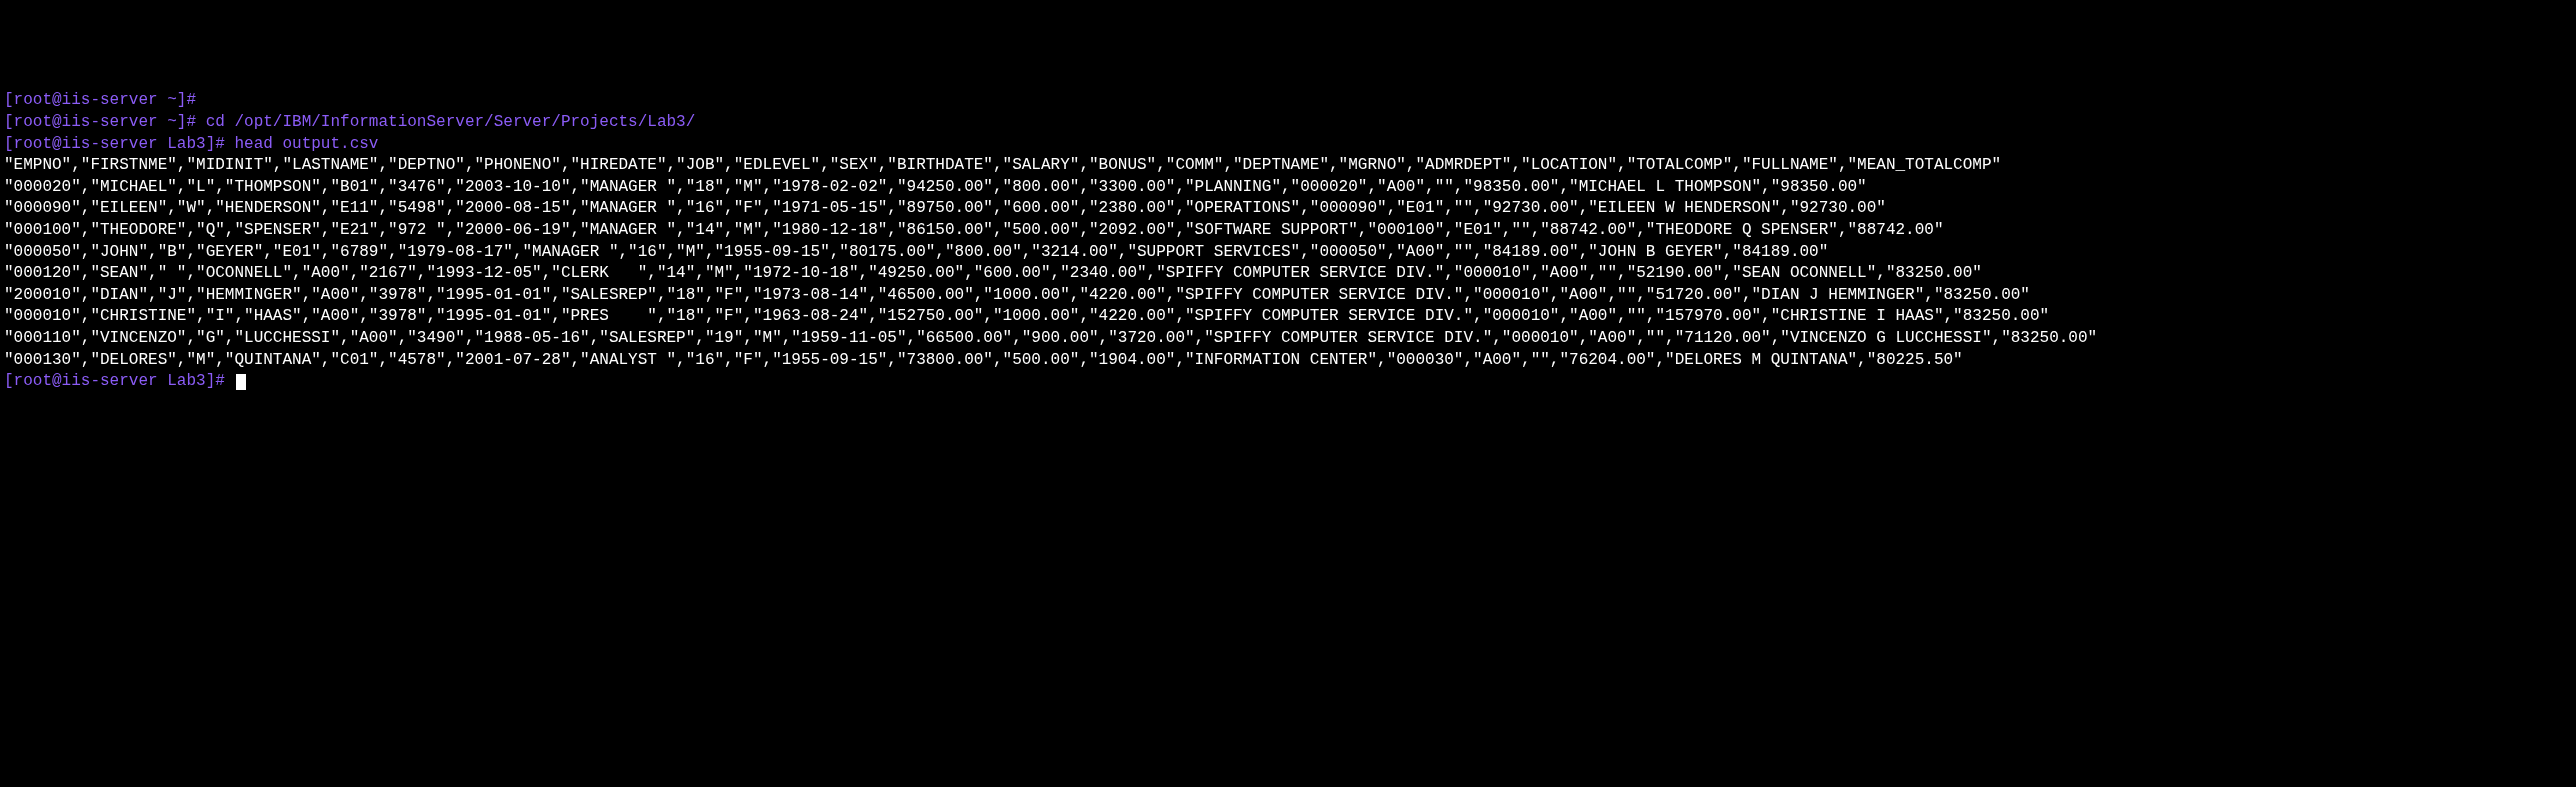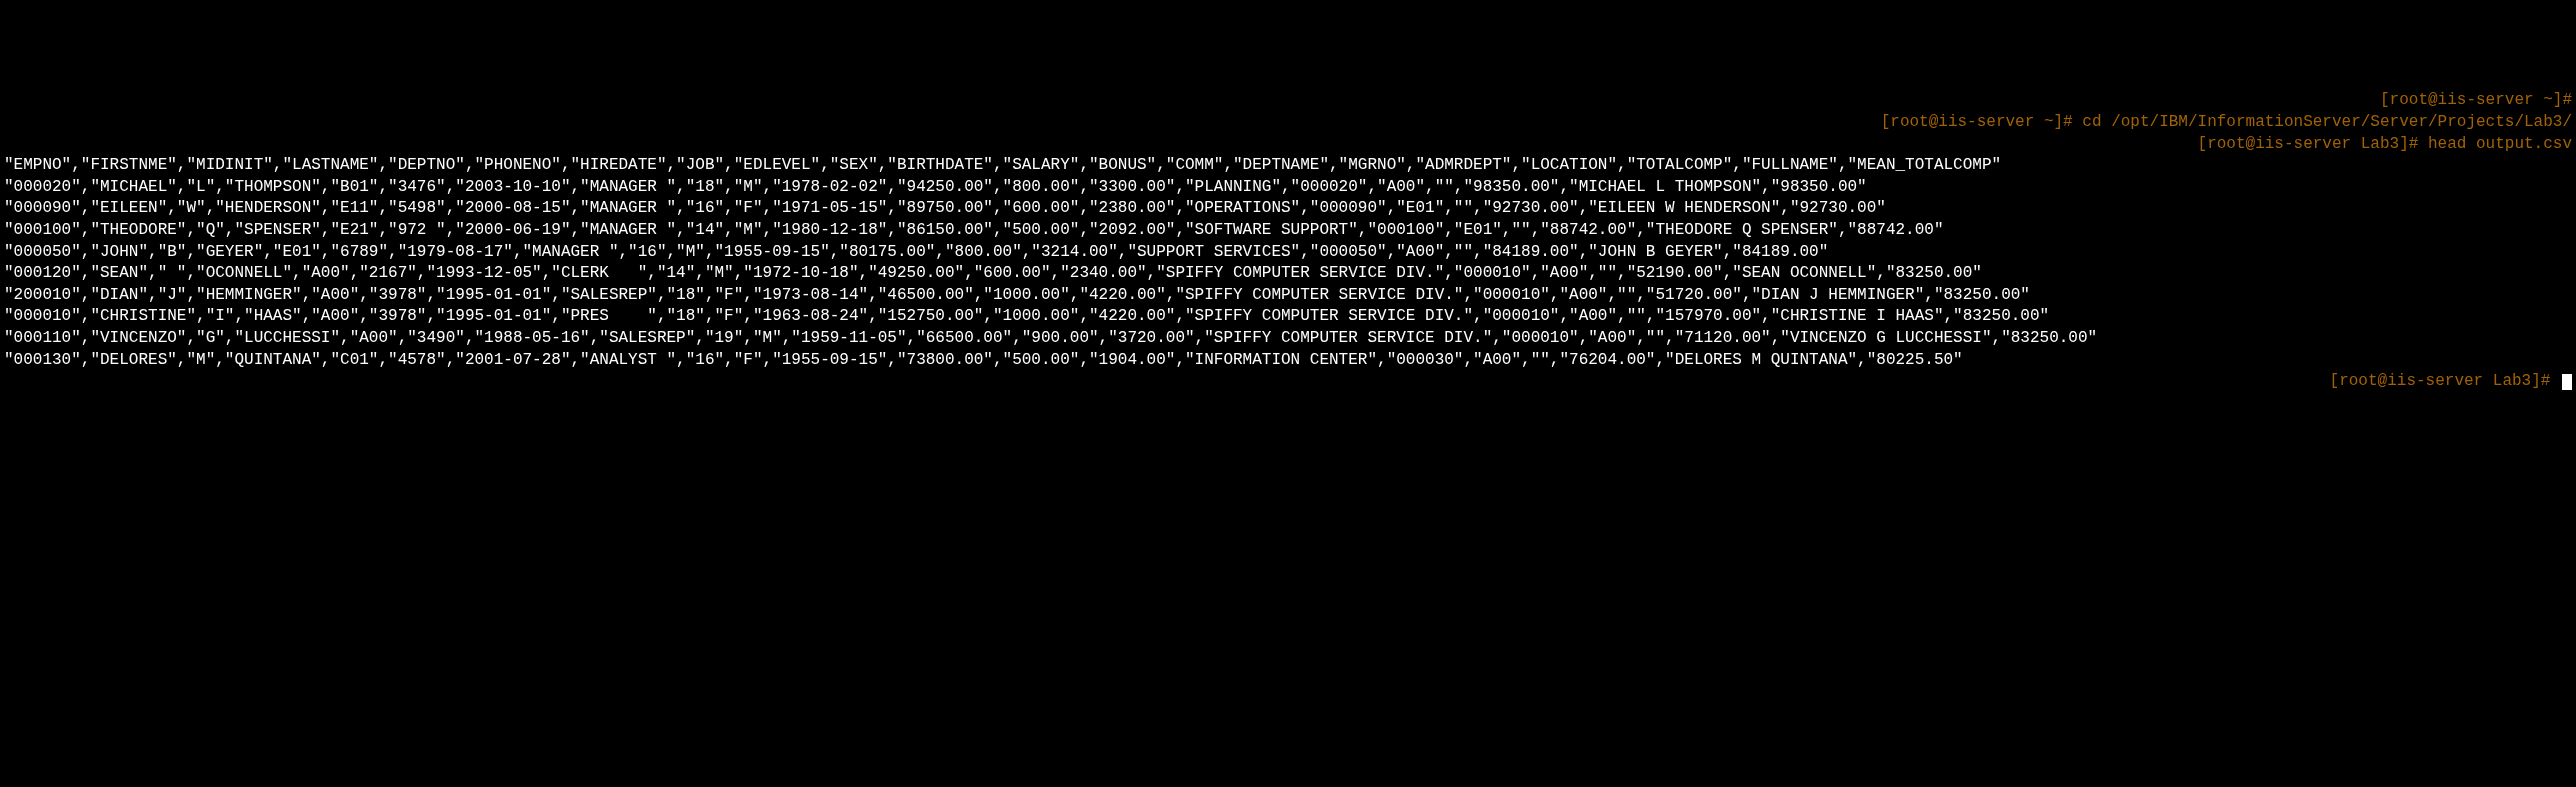--- a/index.html
+++ b/index.html
@@ -16,22 +16,21 @@
       padding: 4px;
       white-space: pre-wrap;
       word-break: break-all;
       width: 2576px;
       min-height: 788px;
     }
     .terminal-line {
       display: block;
     }
     .prompt {
-      color: #a16207;
-      text-align: right;
+      color: #8b5cf6;
     }
     .output {
       color: #ffffff;
     }
     .cursor {
       display: inline-block;
       width: 10px;
       height: 16px;
       background-color: #ffffff;
       vertical-align: text-bottom;

